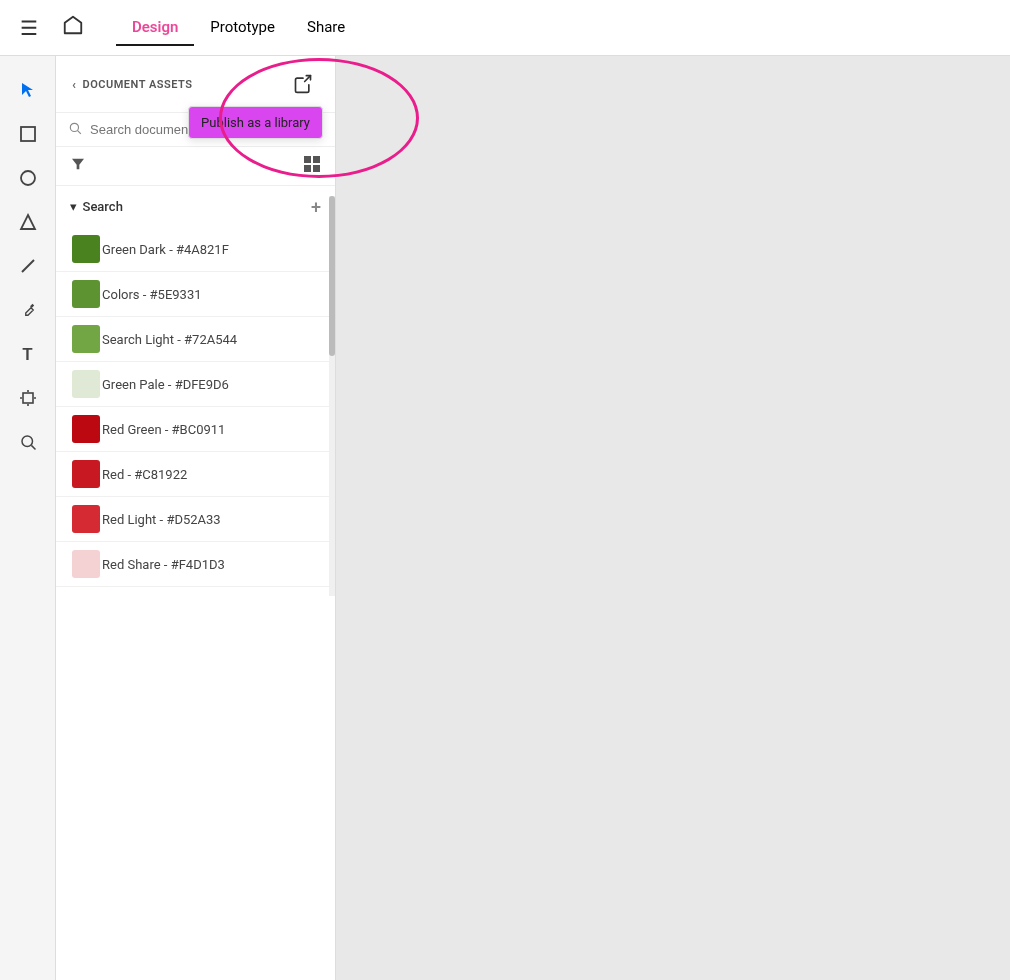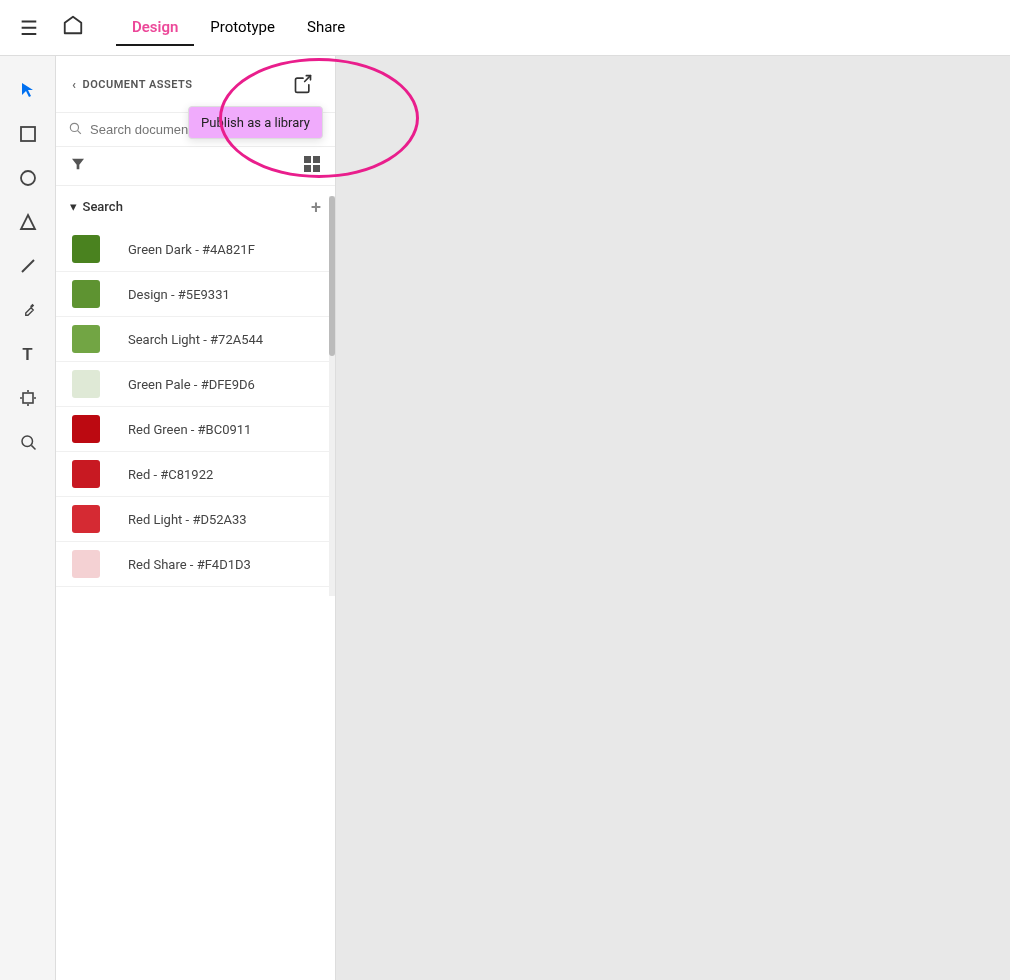--- a/index.html
+++ b/index.html
@@ -123,21 +123,21 @@
       color: #444;
       font-size: 18px;
       position: relative;
     }
 
     
     .tooltip {
       position: absolute;
       right: -4px;
       top: 38px;
-      background: #f0abfc;
+      background: #d946ef;
       border: 1px solid #ddd;
       border-radius: 4px;
       padding: 8px 12px;
       font-size: 13px;
       white-space: nowrap;
       color: #222;
       box-shadow: 0 2px 8px rgba(0,0,0,0.12);
       z-index: 100;
     }
 
@@ -205,21 +205,21 @@
       gap: 6px;
     }
     .section-add { color: #888; font-size: 18px; cursor: pointer; }
 
     .color-item {
       display: flex;
       align-items: center;
       padding: 8px 16px;
       border-bottom: 1px solid #f0f0f0;
       cursor: pointer;
-      gap: 28px;
+      gap: 2px;
     }
     .color-swatch {
       width: 28px;
       height: 28px;
       border-radius: 3px;
       flex-shrink: 0;
     }
     .color-label {
       font-size: 13px;
       color: #444;
@@ -383,21 +383,21 @@
         <span class="section-add">+</span>
       </div>
 
       <div id="color-list">
           <div class="color-item">
       <div class="color-swatch" style="background:#4A821F;"></div>
       <span class="color-label">Green Dark - #4A821F</span>
     </div>
           <div class="color-item">
       <div class="color-swatch" style="background:#5E9331;"></div>
-      <span class="color-label">Design - #5E9331</span>
+      <span class="color-label">Colors - #5E9331</span>
     </div>
           <div class="color-item">
       <div class="color-swatch" style="background:#72A544;"></div>
       <span class="color-label">Search Light - #72A544</span>
     </div>
           <div class="color-item">
       <div class="color-swatch" style="background:#DFE9D6;"></div>
       <span class="color-label">Green Pale - #DFE9D6</span>
     </div>
           <div class="color-item">

